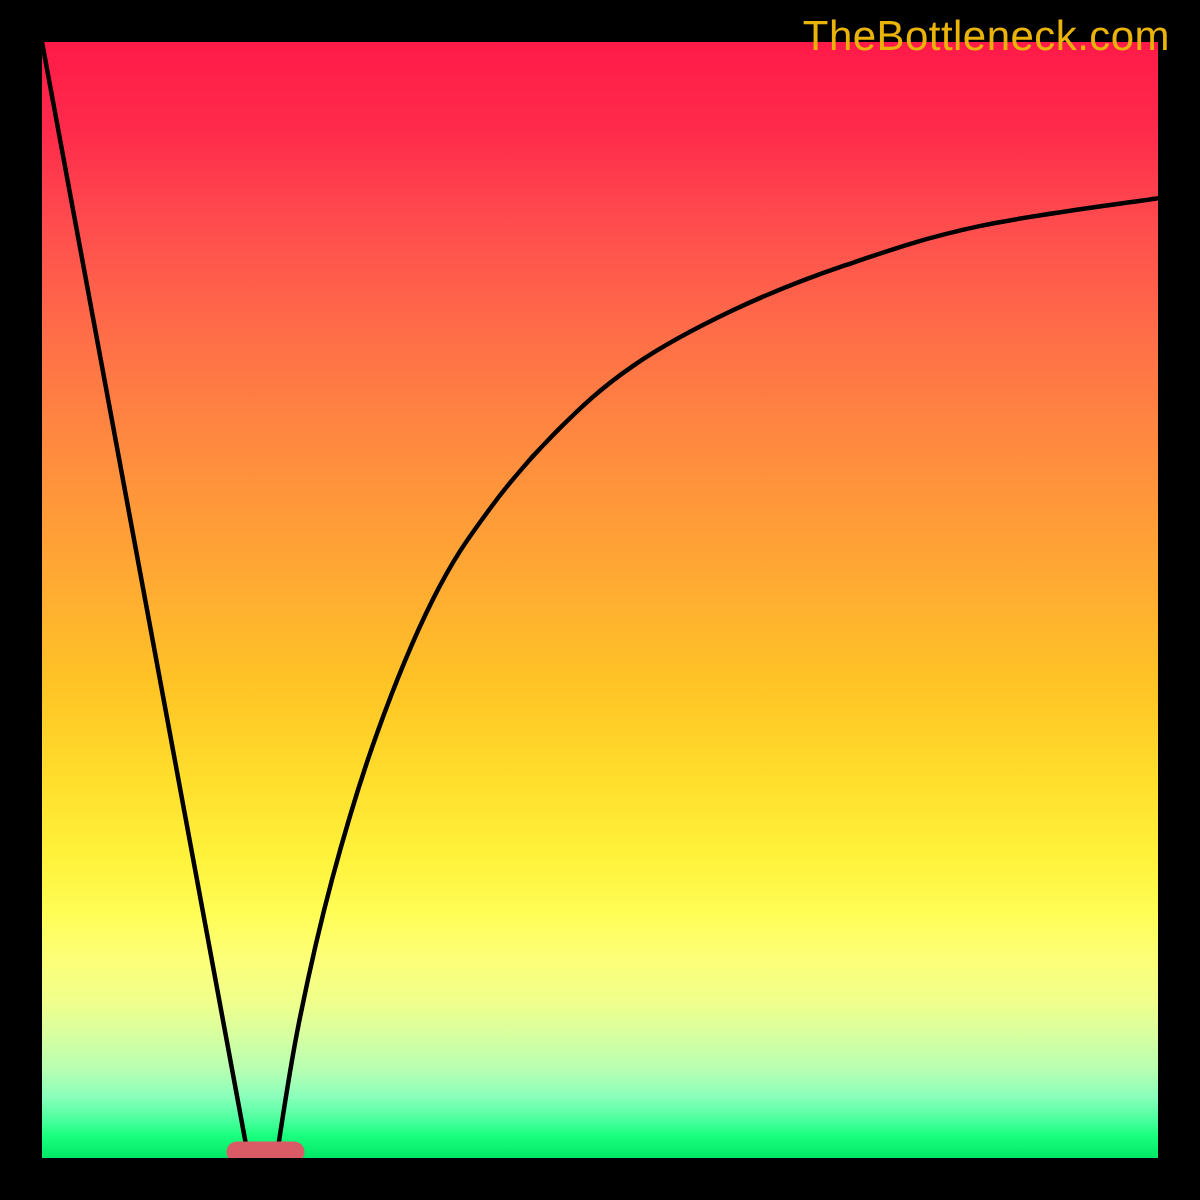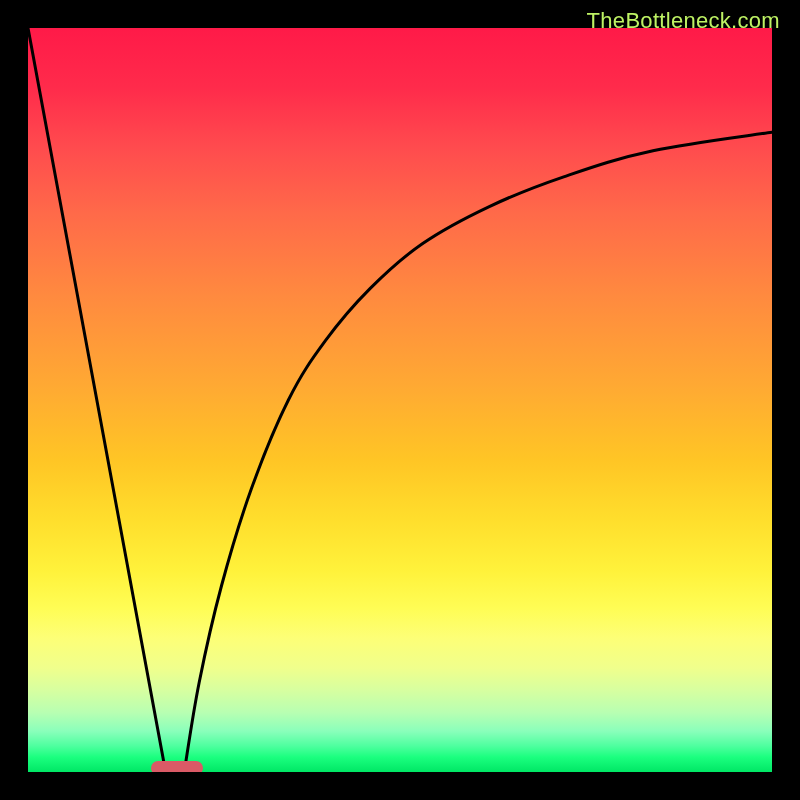--- a/index.html
+++ b/index.html
@@ -8,22 +8,22 @@
     width: 800px;
     height: 800px;
     background: #000;
     position: relative;
     font-family: Arial, sans-serif;
   }
   .watermark {
     position: absolute;
     top: 8px;
     right: 20px;
-    color: #bef264;
-    font-size: 22px;
+    color: #eab308;
+    font-size: 28px;
     font-weight: 500;
     z-index: 10;
     letter-spacing: 0.3px;
   }
   .plot-area {
     position: absolute;
     left: 28px;
     top: 28px;
     width: 744px;
     height: 744px;

